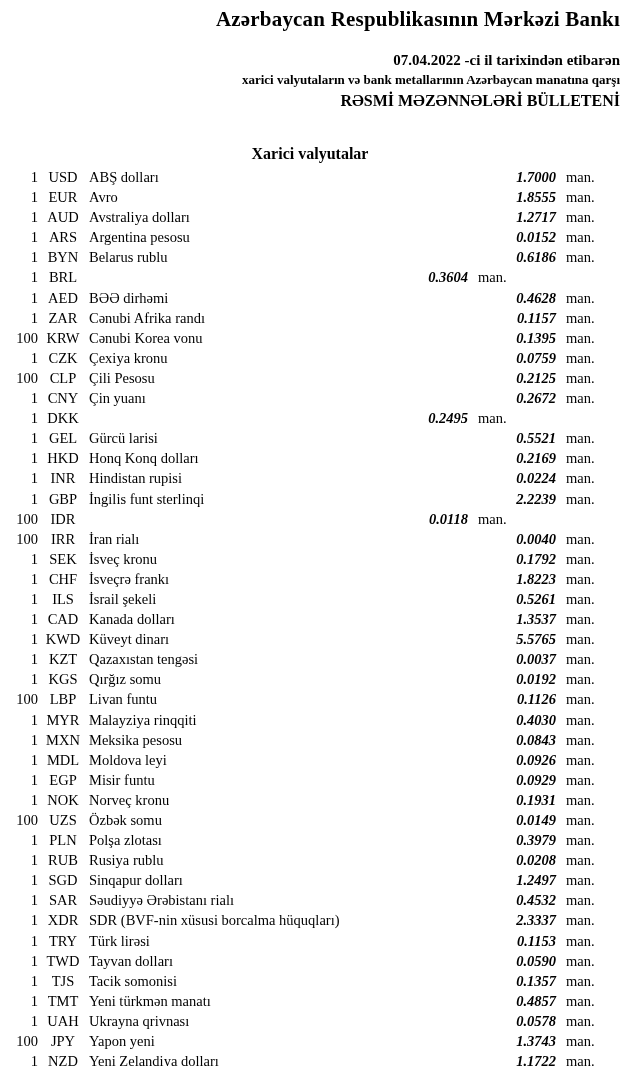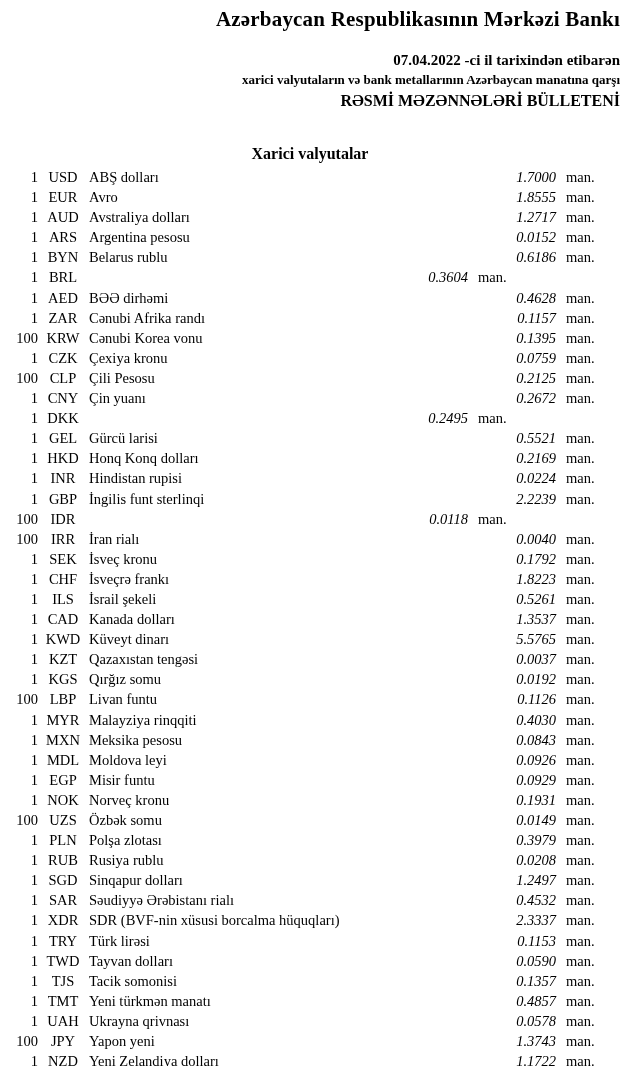--- a/index.html
+++ b/index.html
@@ -64,21 +64,21 @@
   }
   .cell-code {
     text-align: center;
   }
   .cell-name {
     padding-left: 1px;
     overflow: hidden;
   }
   .cell-rate {
     text-align: right;
-    font-weight: normal;
+    font-weight: bold;
     font-style: italic;
     padding-right: 8px;
   }
   .cell-unit {
     padding-left: 2px;
   }
 </style>
 </head>
 <body>
 

